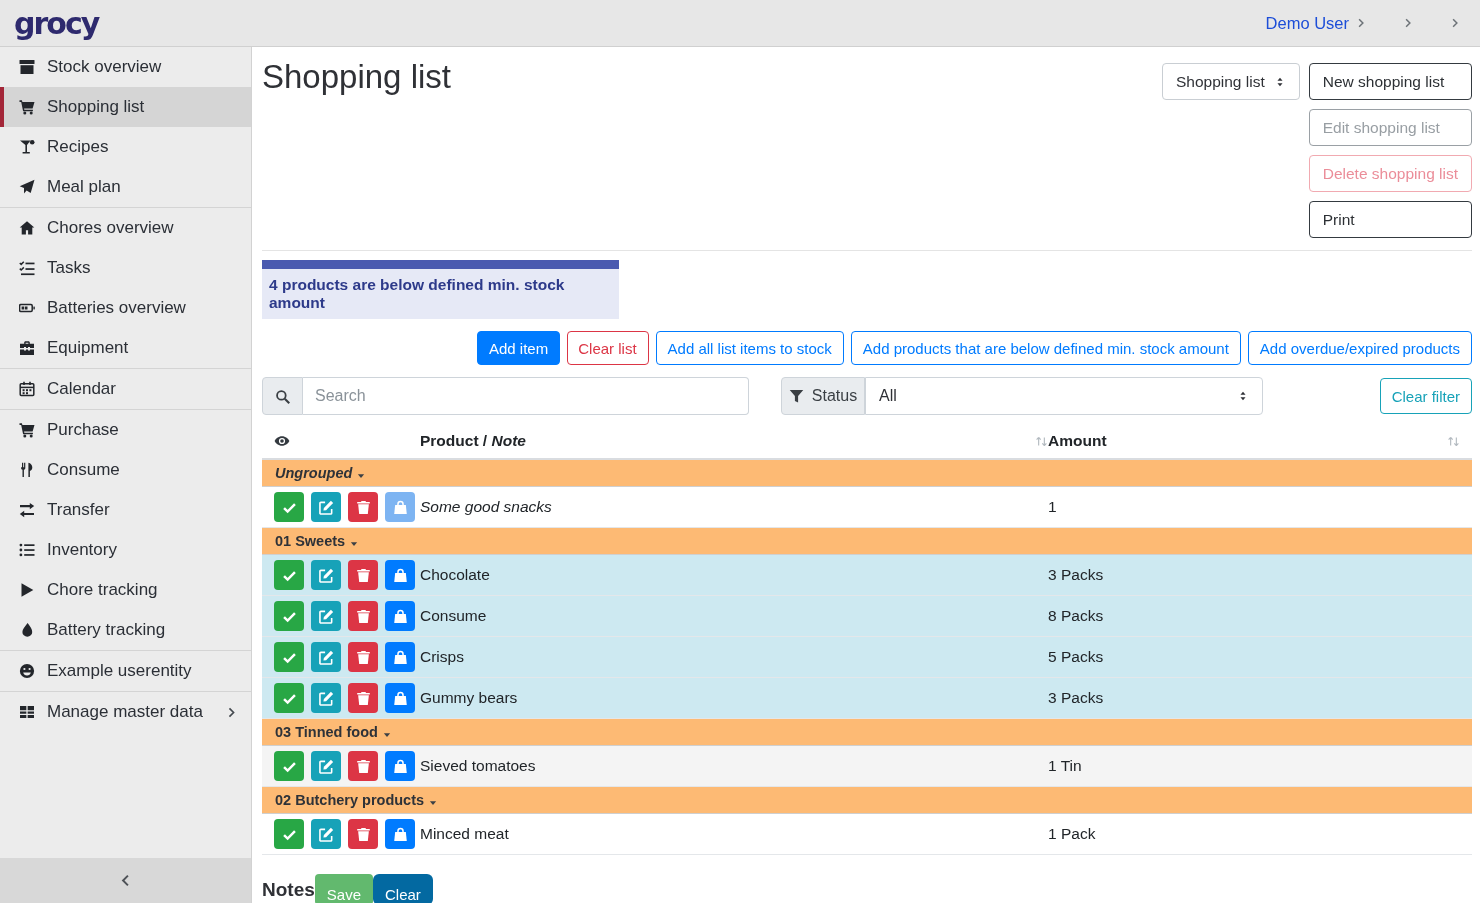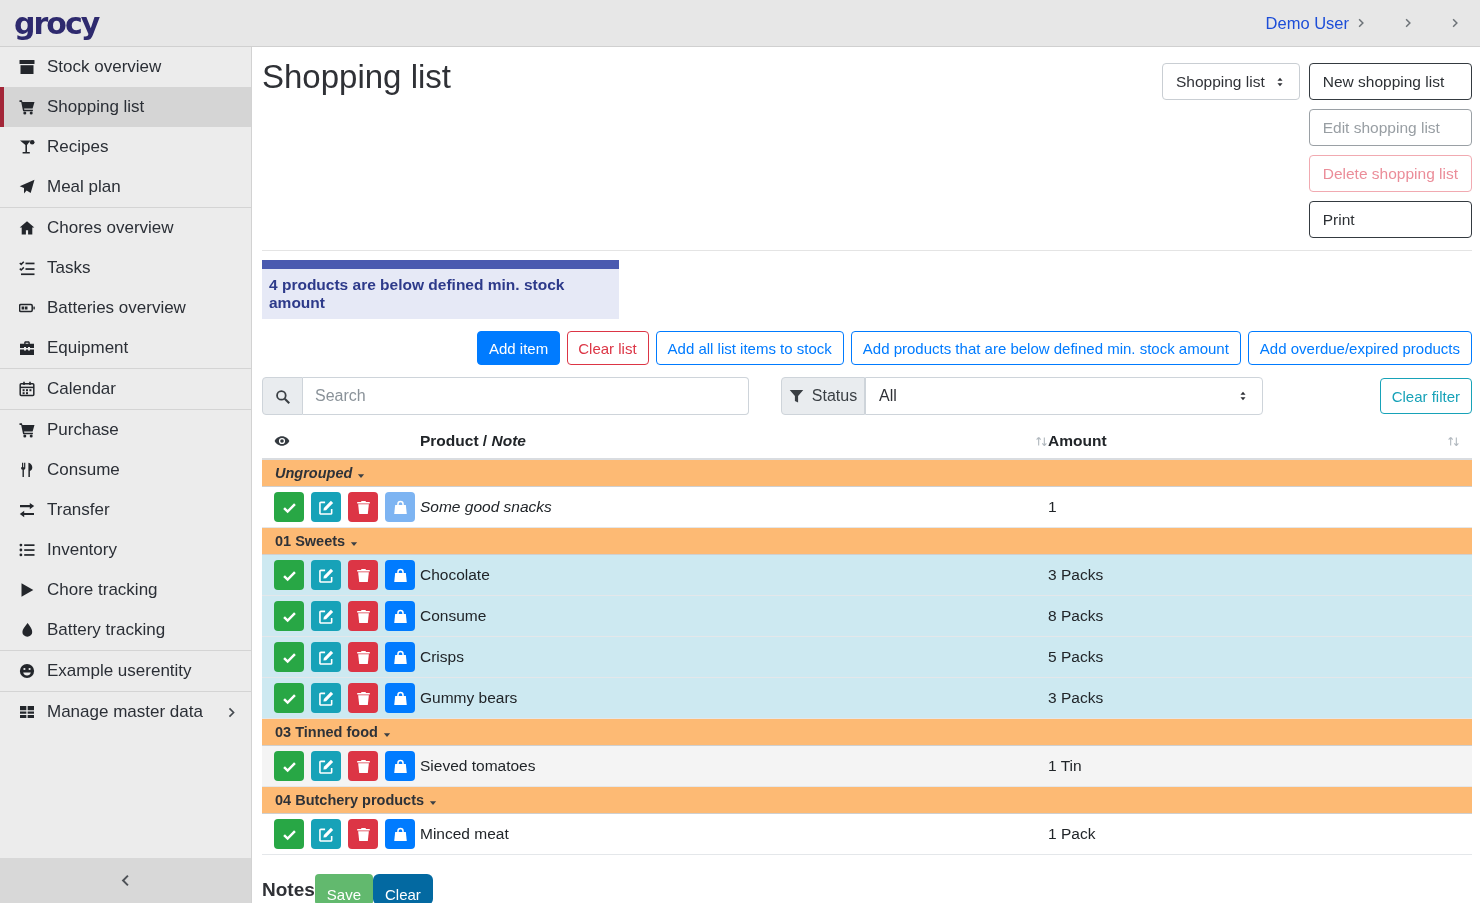--- a/index.html
+++ b/index.html
@@ -714,21 +714,21 @@
                     <path d="M2.3 5.2h11.4l1 9.8H1.3z"></path>
                     <path d="M5.3 7.2v-3a2.7 2.7 0 015.4 0v3" fill="none" stroke="currentColor" stroke-width="1.6"></path>
                   </svg>
                 </span>
               </button>
             </div>
             <span class="pname">Sieved tomatoes</span>
             <span class="amt">1 Tin</span>
           </div>
           <div class="t-group">
-            <span>04 Butchery products</span>
+            <span>02 Butchery products</span>
             <span class="gcaret icon">
               <svg viewBox="0 0 16 16" fill="currentColor" xmlns="http://www.w3.org/2000/svg">
                 <path d="M3 5h10L8 11z"></path>
               </svg>
             </span>
           </div>
           <div class="t-row">
             <div class="r-act">
               <button class="rbtn check">
                 <span class="icon">

